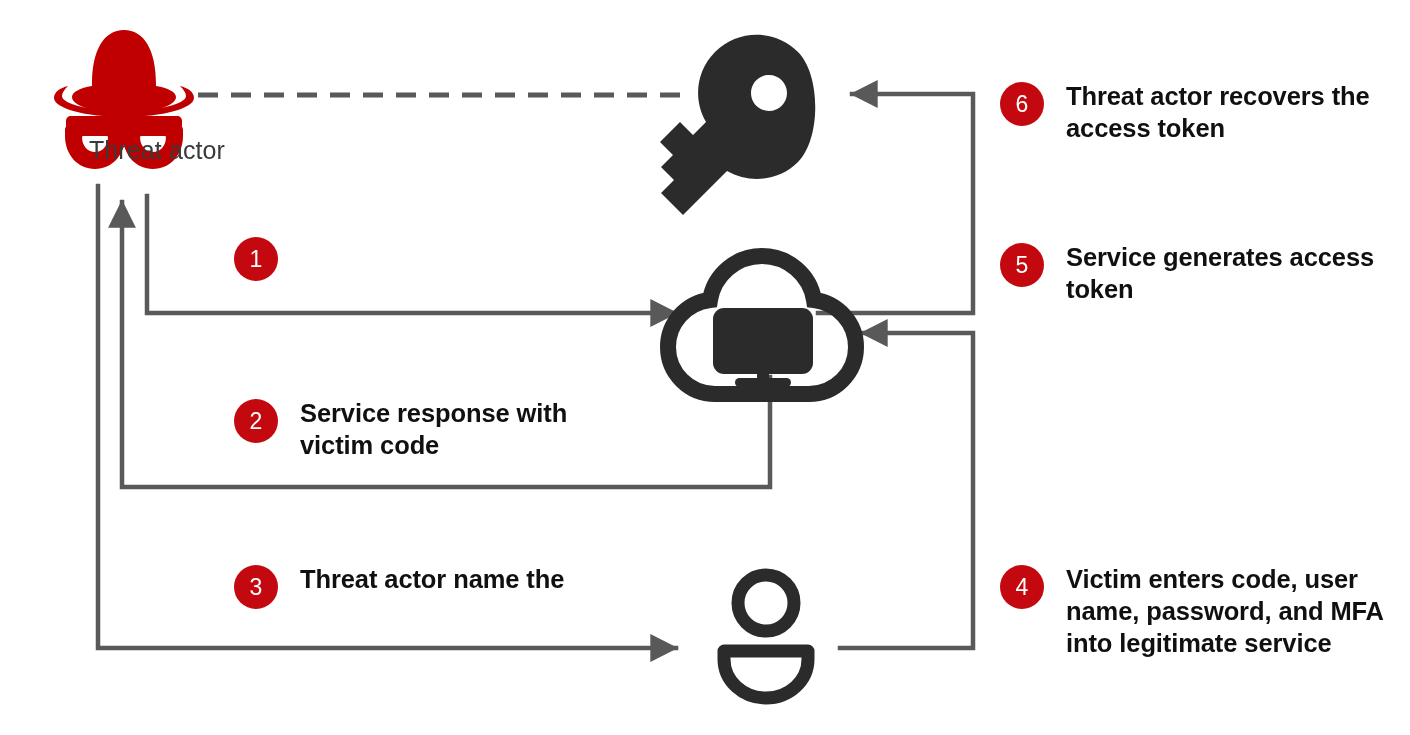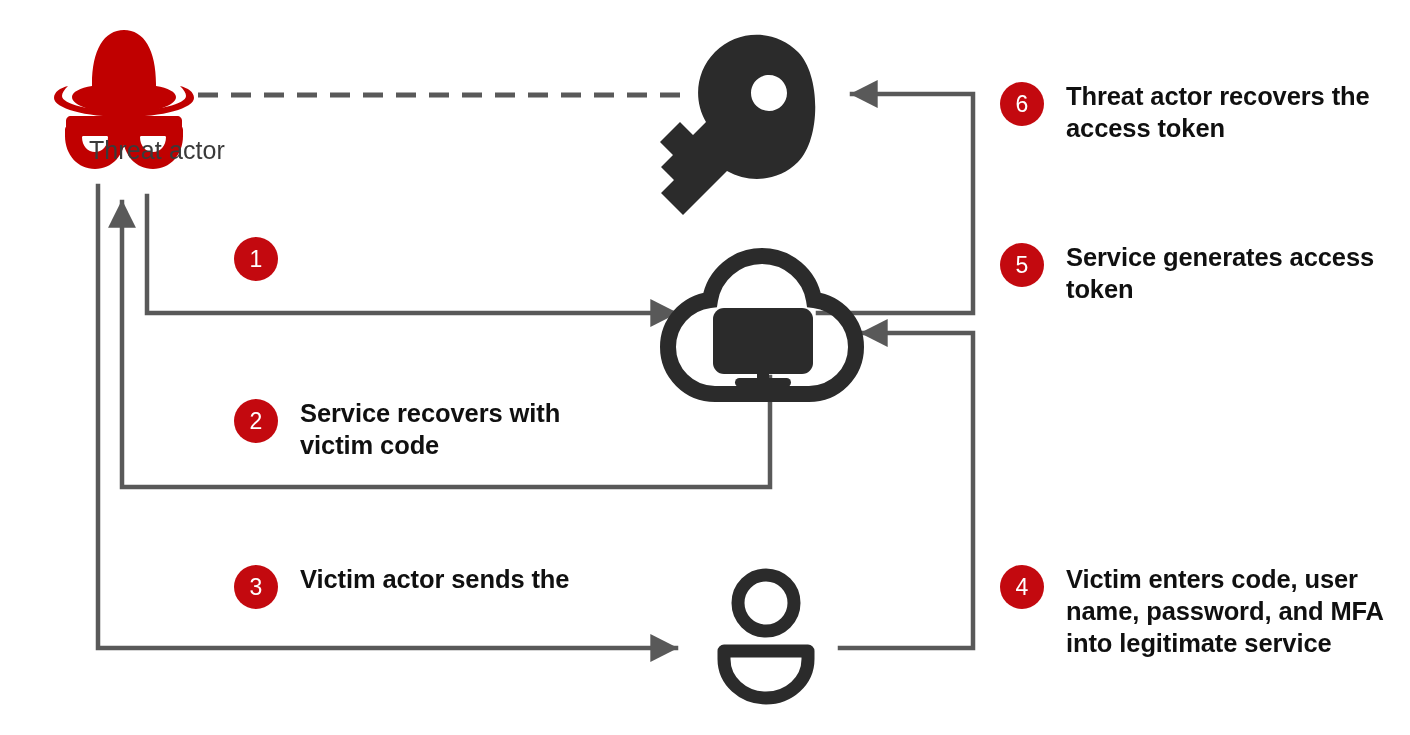--- a/index.html
+++ b/index.html
@@ -208,29 +208,29 @@
 
   <div class="step" style="left:234px; top:235px;">
     <div class="step-badge">1</div>
     <div class="step-text w-left">
     </div>
   </div>
 
   <div class="step" style="left:234px; top:397px;">
     <div class="step-badge">2</div>
     <div class="step-text w-left">
-      <span>Service recovers with</span>
+      <span>Service response with</span>
       <span>victim code</span>
     </div>
   </div>
 
   <div class="step" style="left:234px; top:563px;">
     <div class="step-badge">3</div>
     <div class="step-text w-left">
-      <span>Victim actor sends the</span>
+      <span>Threat actor name the</span>
     </div>
   </div>
 
   <div class="step" style="left:1000px; top:563px;">
     <div class="step-badge">4</div>
     <div class="step-text w-right">
       <span>Victim enters code, user</span>
       <span>name, password, and MFA</span>
       <span>into legitimate service</span>
     </div>

